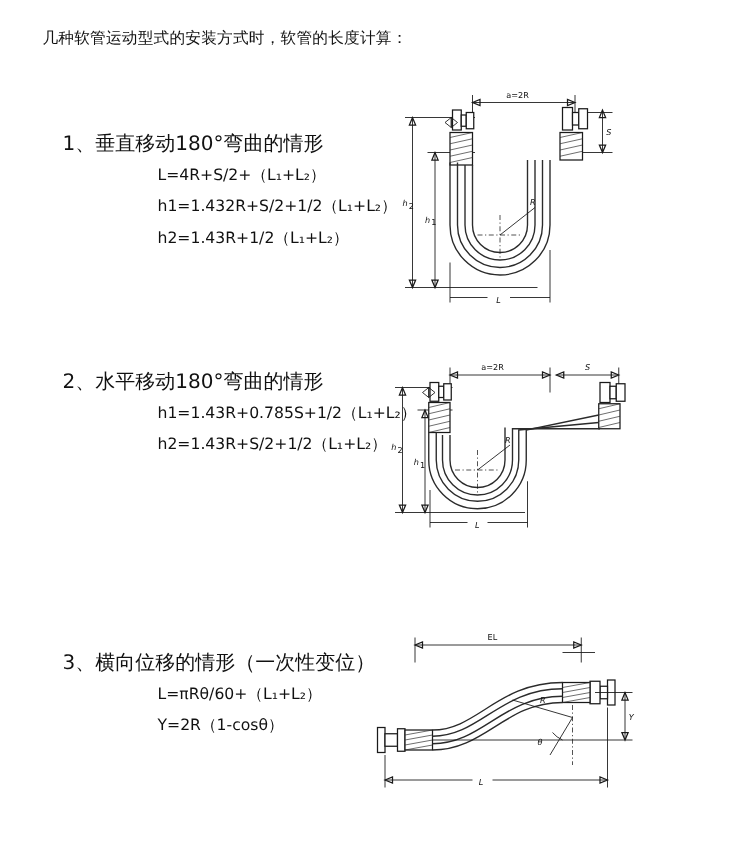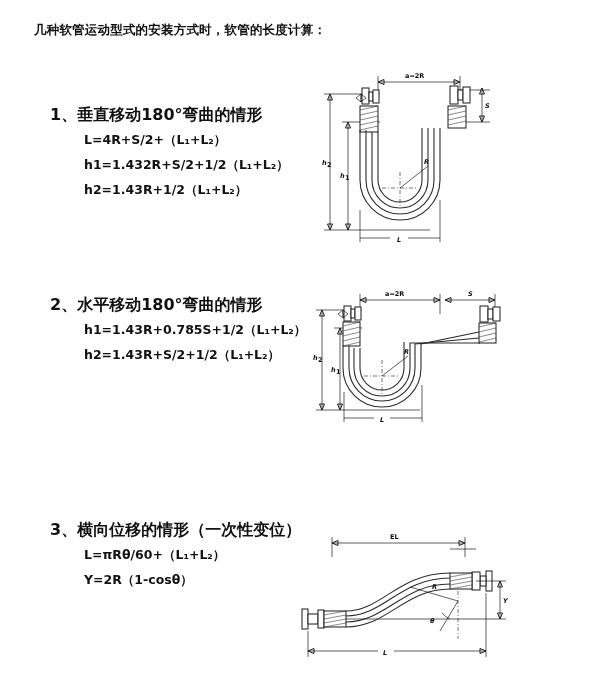--- a/index.html
+++ b/index.html
@@ -12,21 +12,20 @@
     height: 675px;
     position: relative;
     font-family: "DejaVu Sans", "Liberation Sans", sans-serif;
     color: #111111;
     overflow: hidden;
   }
   .page {
     position: relative;
     width: 600px;
     height: 606px;
-    font-weight: bold;
   }
   .heading {
     position: absolute;
     left: 34px;
     top: 22px;
     font-size: 12.5px;
     letter-spacing: 0.2px;
     color: #111;
     white-space: nowrap;
   }
@@ -48,28 +47,29 @@
   }
   .formulas {
     position: absolute;
     left: 84px;
     top: 22px;
   }
   .formula {
     font-size: 12.5px;
     line-height: 25px;
     white-space: nowrap;
+    margin-left: 42px;
   }
 
   .figure {
     position: absolute;
   }
   .fig1 { left: 300px; top: 60px; }
   .fig2 { left: 300px; top: 280px; }
-  .fig3 { left: 290px; top: 500px; margin-top: 27px; }
+  .fig3 { left: 290px; top: 500px; }
 
   svg { display: block; }
   .ln { stroke: #1a1a1a; stroke-width: 1; fill: none; }
   .lnthin { stroke: #1a1a1a; stroke-width: 0.7; fill: none; }
   .dashfine { stroke: #1a1a1a; stroke-width: 0.6; fill: none; stroke-dasharray: 4 2 1 2; }
   .hose { stroke: #2b2b2b; stroke-width: 1.1; fill: none; }
   .hatch { stroke: #2b2b2b; stroke-width: 0.55; fill: none; }
   .flg { fill: #ffffff; stroke: #1a1a1a; stroke-width: 1; }
   .dimtxt {
     font-family: "DejaVu Sans", "Liberation Sans", sans-serif;

